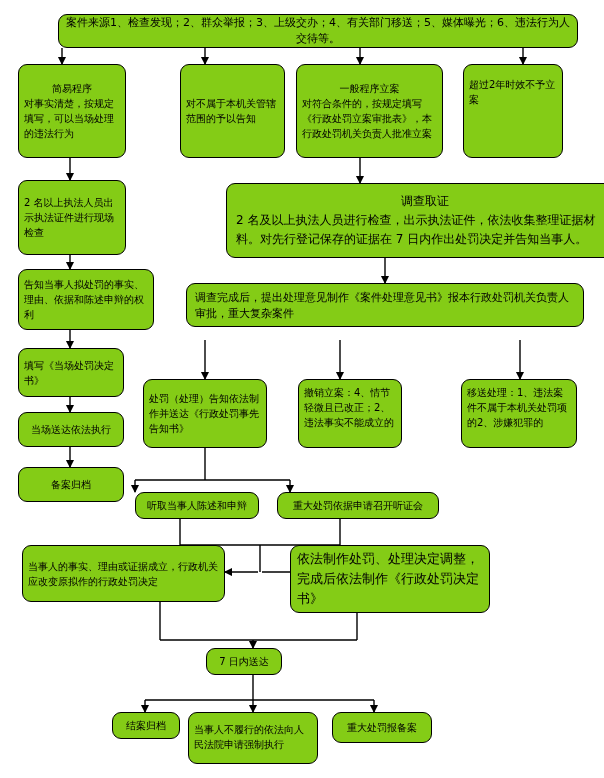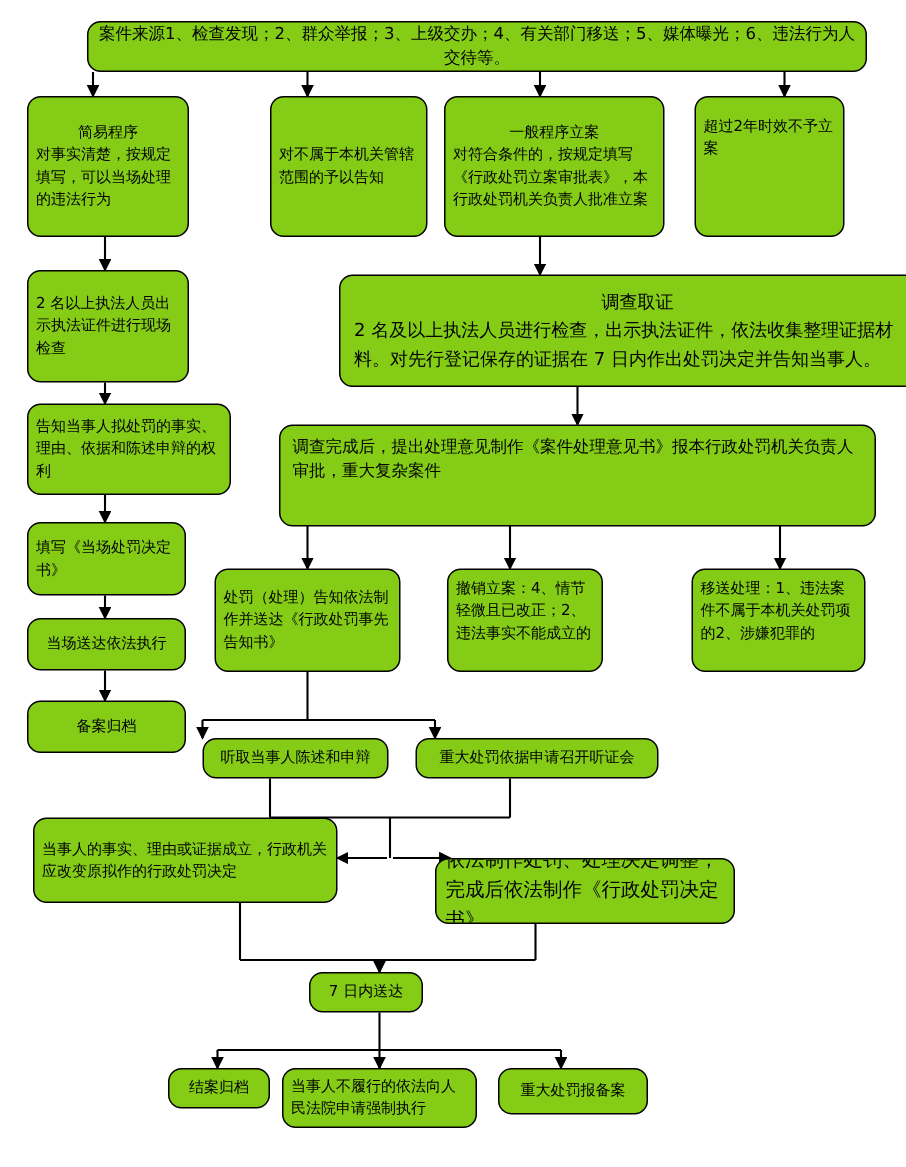--- a/index.html
+++ b/index.html
@@ -145,21 +145,21 @@
 
   <div class="node fs12" style="left:186px; top:183px; width:398px; height:75px; padding:4px 9px;">
     <span class="line t-center">调查取证</span>
     <span class="line t-left">2 名及以上执法人员进行检查，出示执法证件，依法收集整理证据材料。对先行登记保存的证据在 7 日内作出处罚决定并告知当事人。</span>
   </div>
 
   <div class="node fs10" style="left:18px; top:269px; width:136px; height:61px;">
     <span class="line t-left">告知当事人拟处罚的事实、理由、依据和陈述申辩的权利</span>
   </div>
 
-  <div class="node fs11 justify-start" style="left:186px; top:283px; width:398px; height:68px; padding:6px 8px;">
+  <div class="node fs11 justify-start" style="left:186px; top:283px; width:398px; height:44px; padding:6px 8px;">
     <span class="line t-left">调查完成后，提出处理意见制作《案件处理意见书》报本行政处罚机关负责人审批，重大复杂案件</span>
   </div>
 
   <div class="node fs10" style="left:18px; top:348px; width:106px; height:49px;">
     <span class="line t-left">填写《当场处罚决定书》</span>
   </div>
 
   <div class="node fs10" style="left:143px; top:379px; width:124px; height:69px;">
     <span class="line t-left">处罚（处理）告知依法制作并送达《行政处罚事先告知书》</span>
   </div>
@@ -185,33 +185,33 @@
   </div>
 
   <div class="node t-center fs10" style="left:18px; top:467px; width:106px; height:35px;">
     <span class="line">备案归档</span>
   </div>
 
   <div class="node fs10" style="left:22px; top:545px; width:203px; height:57px;">
     <span class="line t-left">当事人的事实、理由或证据成立，行政机关应改变原拟作的行政处罚决定</span>
   </div>
 
-  <div class="node fs13" style="left:290px; top:545px; width:200px; height:44px; padding:3px 6px;margin-top:27px;">
+  <div class="node fs13" style="left:290px; top:545px; width:200px; height:68px; padding:3px 6px;">
     <span class="line t-left">依法制作处罚、处理决定调整，完成后依法制作《行政处罚决定书》</span>
   </div>
 
   <div class="node t-center fs10" style="left:206px; top:648px; width:76px; height:27px;align-items:center;">
     <span class="line">7 日内送达</span>
   </div>
 
   <div class="node t-center fs10" style="left:112px; top:712px; width:68px; height:27px;">
     <span class="line">结案归档</span>
   </div>
 
-  <div class="node fs10" style="left:188px; top:712px; width:130px; height:40px;">
+  <div class="node fs10" style="left:188px; top:712px; width:130px; height:52px;font-family:Liberation Mono, monospace;">
     <span class="line t-left">当事人不履行的依法向人民法院申请强制执行</span>
   </div>
 
   <div class="node t-center fs10" style="left:332px; top:712px; width:100px; height:31px;">
     <span class="line">重大处罚报备案</span>
   </div>
 
 </div>
 
 </body></html>

